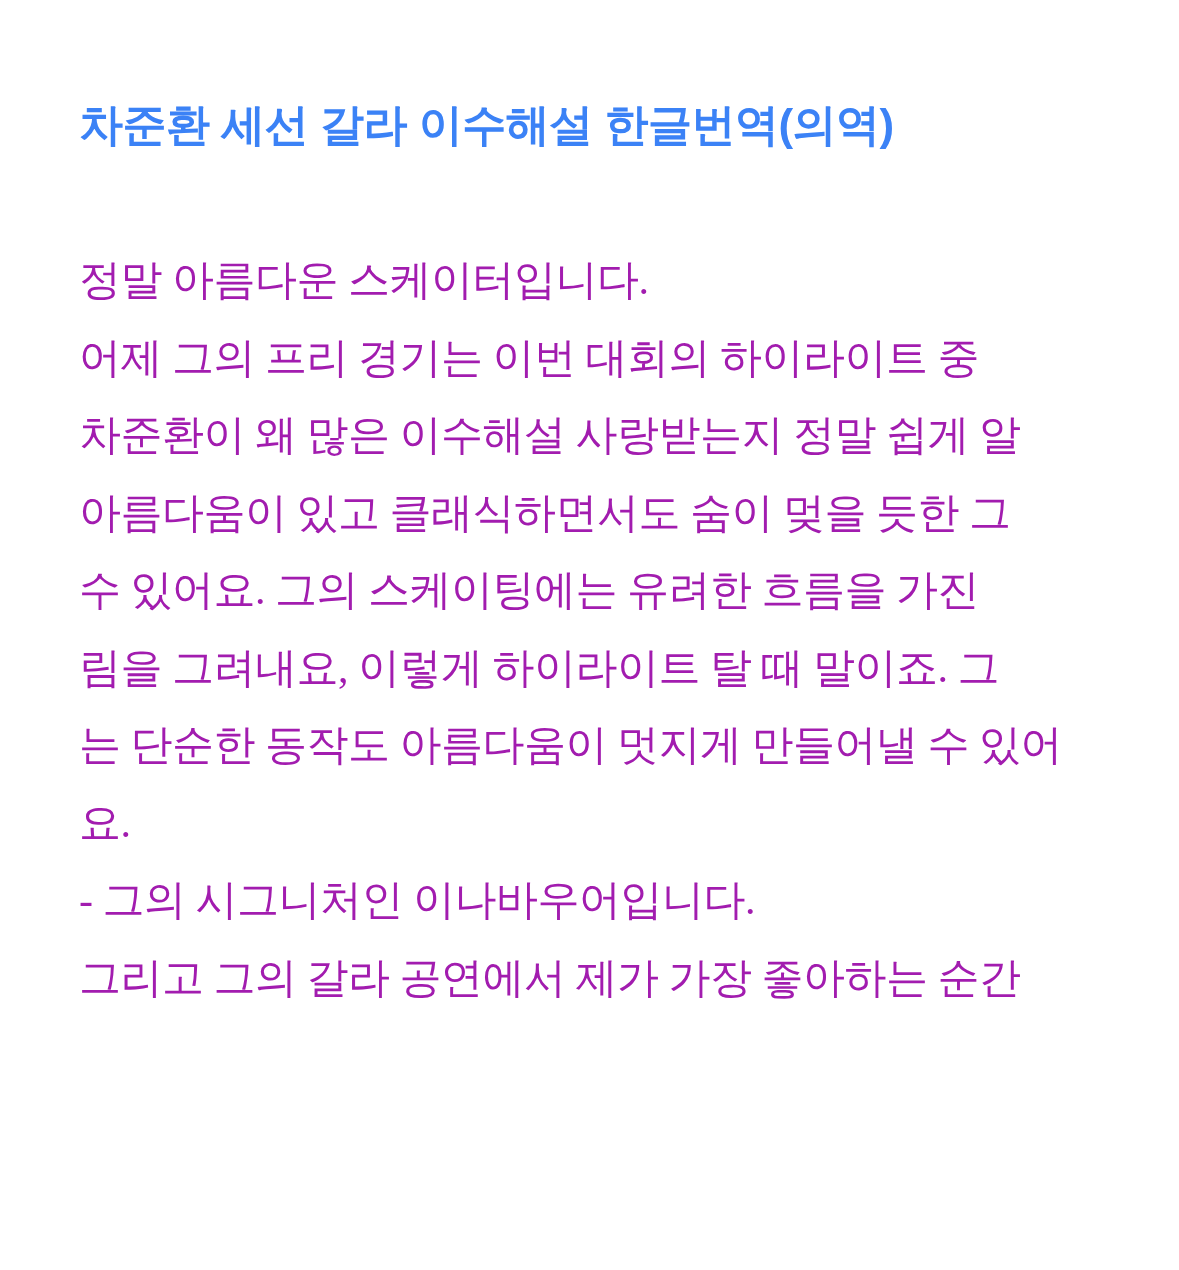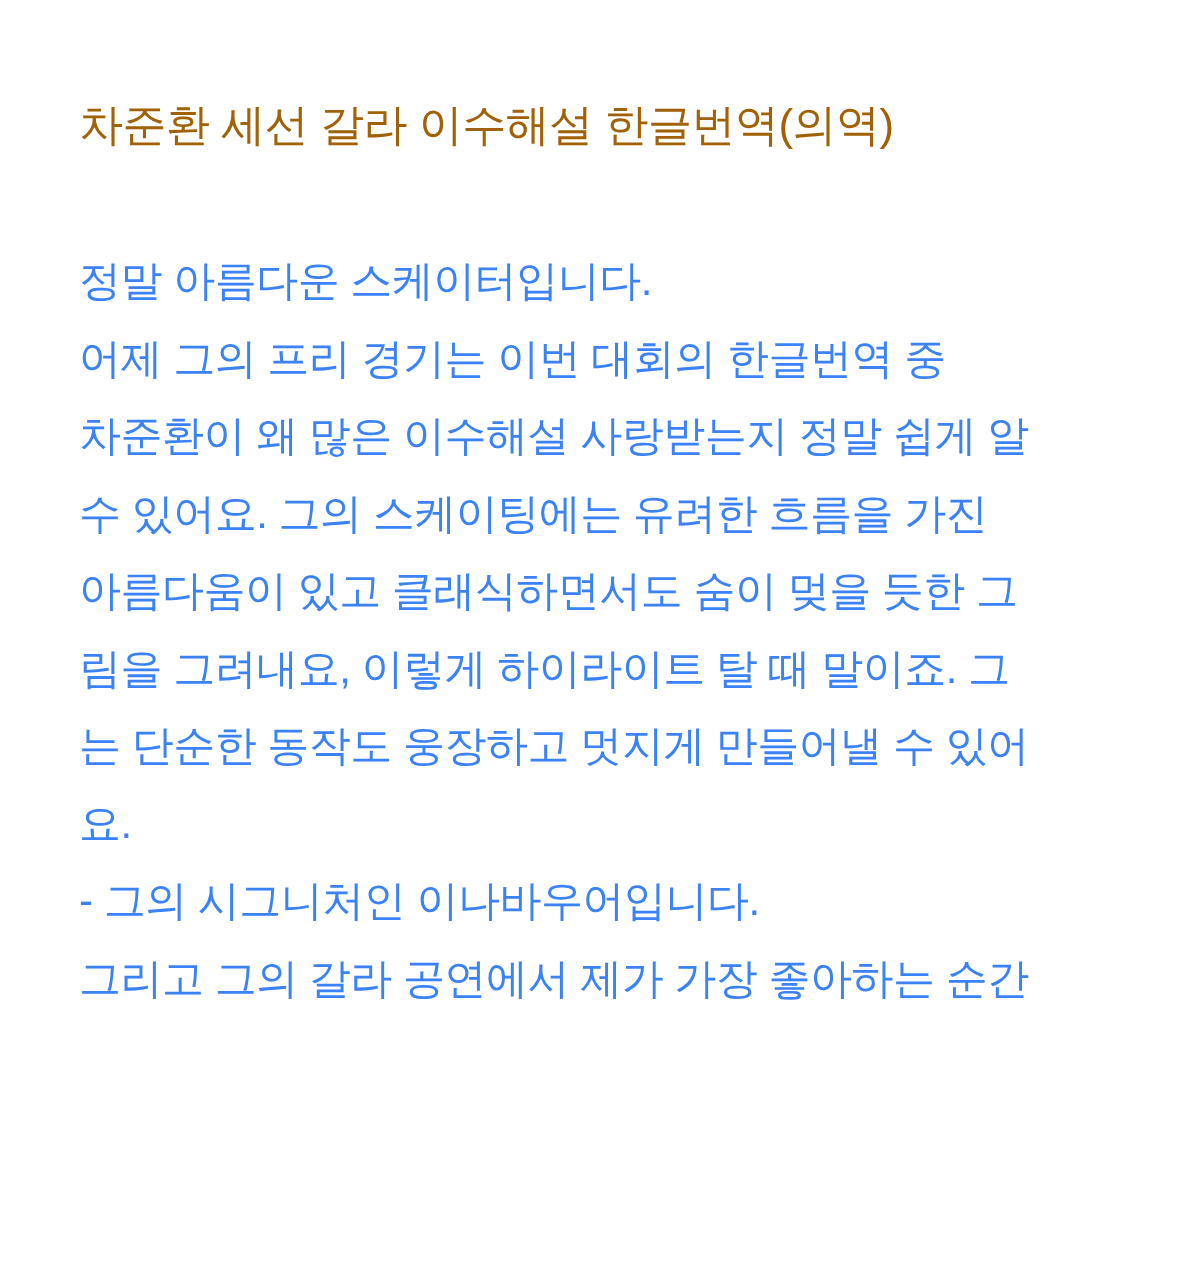--- a/index.html
+++ b/index.html
@@ -15,49 +15,50 @@
     background: #ffffff;
     overflow: hidden;
   }
   .content {
     padding: 98px 40px 0 79px;
   }
   .post-title {
     margin: 0;
     font-size: 44px;
     line-height: 53px;
-    font-weight: 400;
-    color: #a16207;
+    font-weight: 700;
+    color: #3b82f6;
     letter-spacing: -0.5px;
     white-space: nowrap;
   }
   .post-body {
     margin-top: 91px;
     font-size: 42px;
     line-height: 77.5px;
     font-weight: 400;
-    color: #3b82f6;
+    color: #a21caf;
     letter-spacing: -0.5px;
+    font-family: Liberation Serif, serif;
   }
   .body-line {
     white-space: nowrap;
   }
 </style>
 </head>
 <body>
 
 <div class="page">
   <div class="content">
     <h1 class="post-title">차준환 세선 갈라 이수해설 한글번역(의역)</h1>
     <div class="post-body">
       <div class="body-line">정말 아름다운 스케이터입니다.</div>
-      <div class="body-line">어제 그의 프리 경기는 이번 대회의 한글번역 중</div>
+      <div class="body-line">어제 그의 프리 경기는 이번 대회의 하이라이트 중</div>
       <div class="body-line">차준환이 왜 많은 이수해설 사랑받는지 정말 쉽게 알</div>
+      <div class="body-line">아름다움이 있고 클래식하면서도 숨이 멎을 듯한 그</div>
       <div class="body-line">수 있어요. 그의 스케이팅에는 유려한 흐름을 가진</div>
-      <div class="body-line">아름다움이 있고 클래식하면서도 숨이 멎을 듯한 그</div>
       <div class="body-line">림을 그려내요, 이렇게 하이라이트 탈 때 말이죠. 그</div>
-      <div class="body-line">는 단순한 동작도 웅장하고 멋지게 만들어낼 수 있어</div>
+      <div class="body-line">는 단순한 동작도 아름다움이 멋지게 만들어낼 수 있어</div>
       <div class="body-line">요.</div>
       <div class="body-line">- 그의 시그니처인 이나바우어입니다.</div>
       <div class="body-line">그리고 그의 갈라 공연에서 제가 가장 좋아하는 순간</div>
     </div>
   </div>
 </div>
 
 </body></html>

